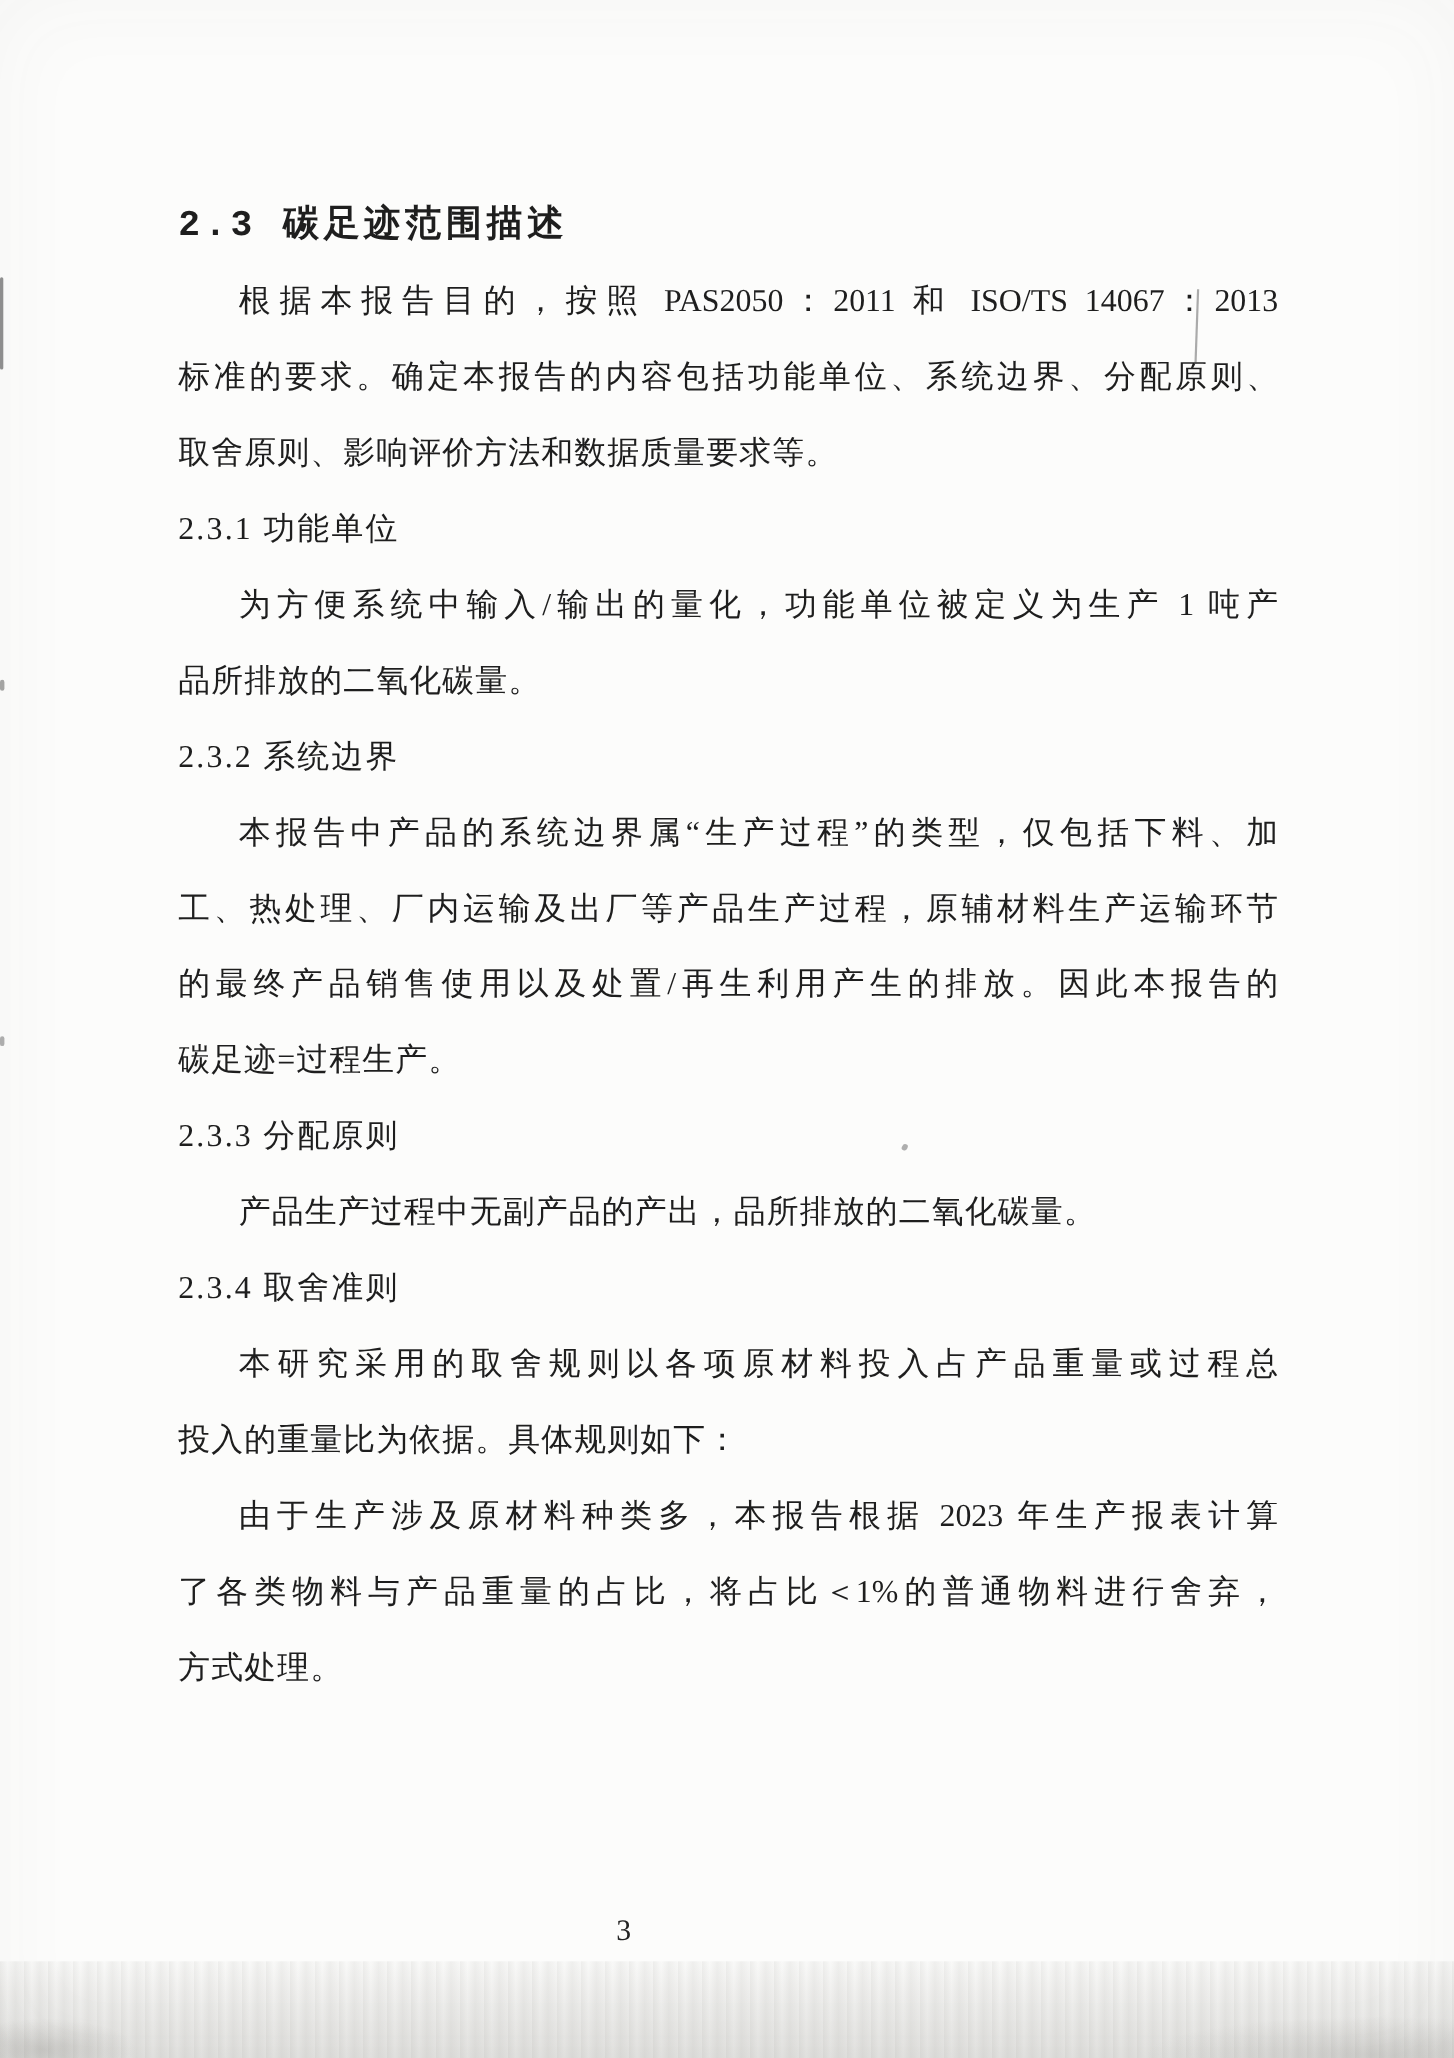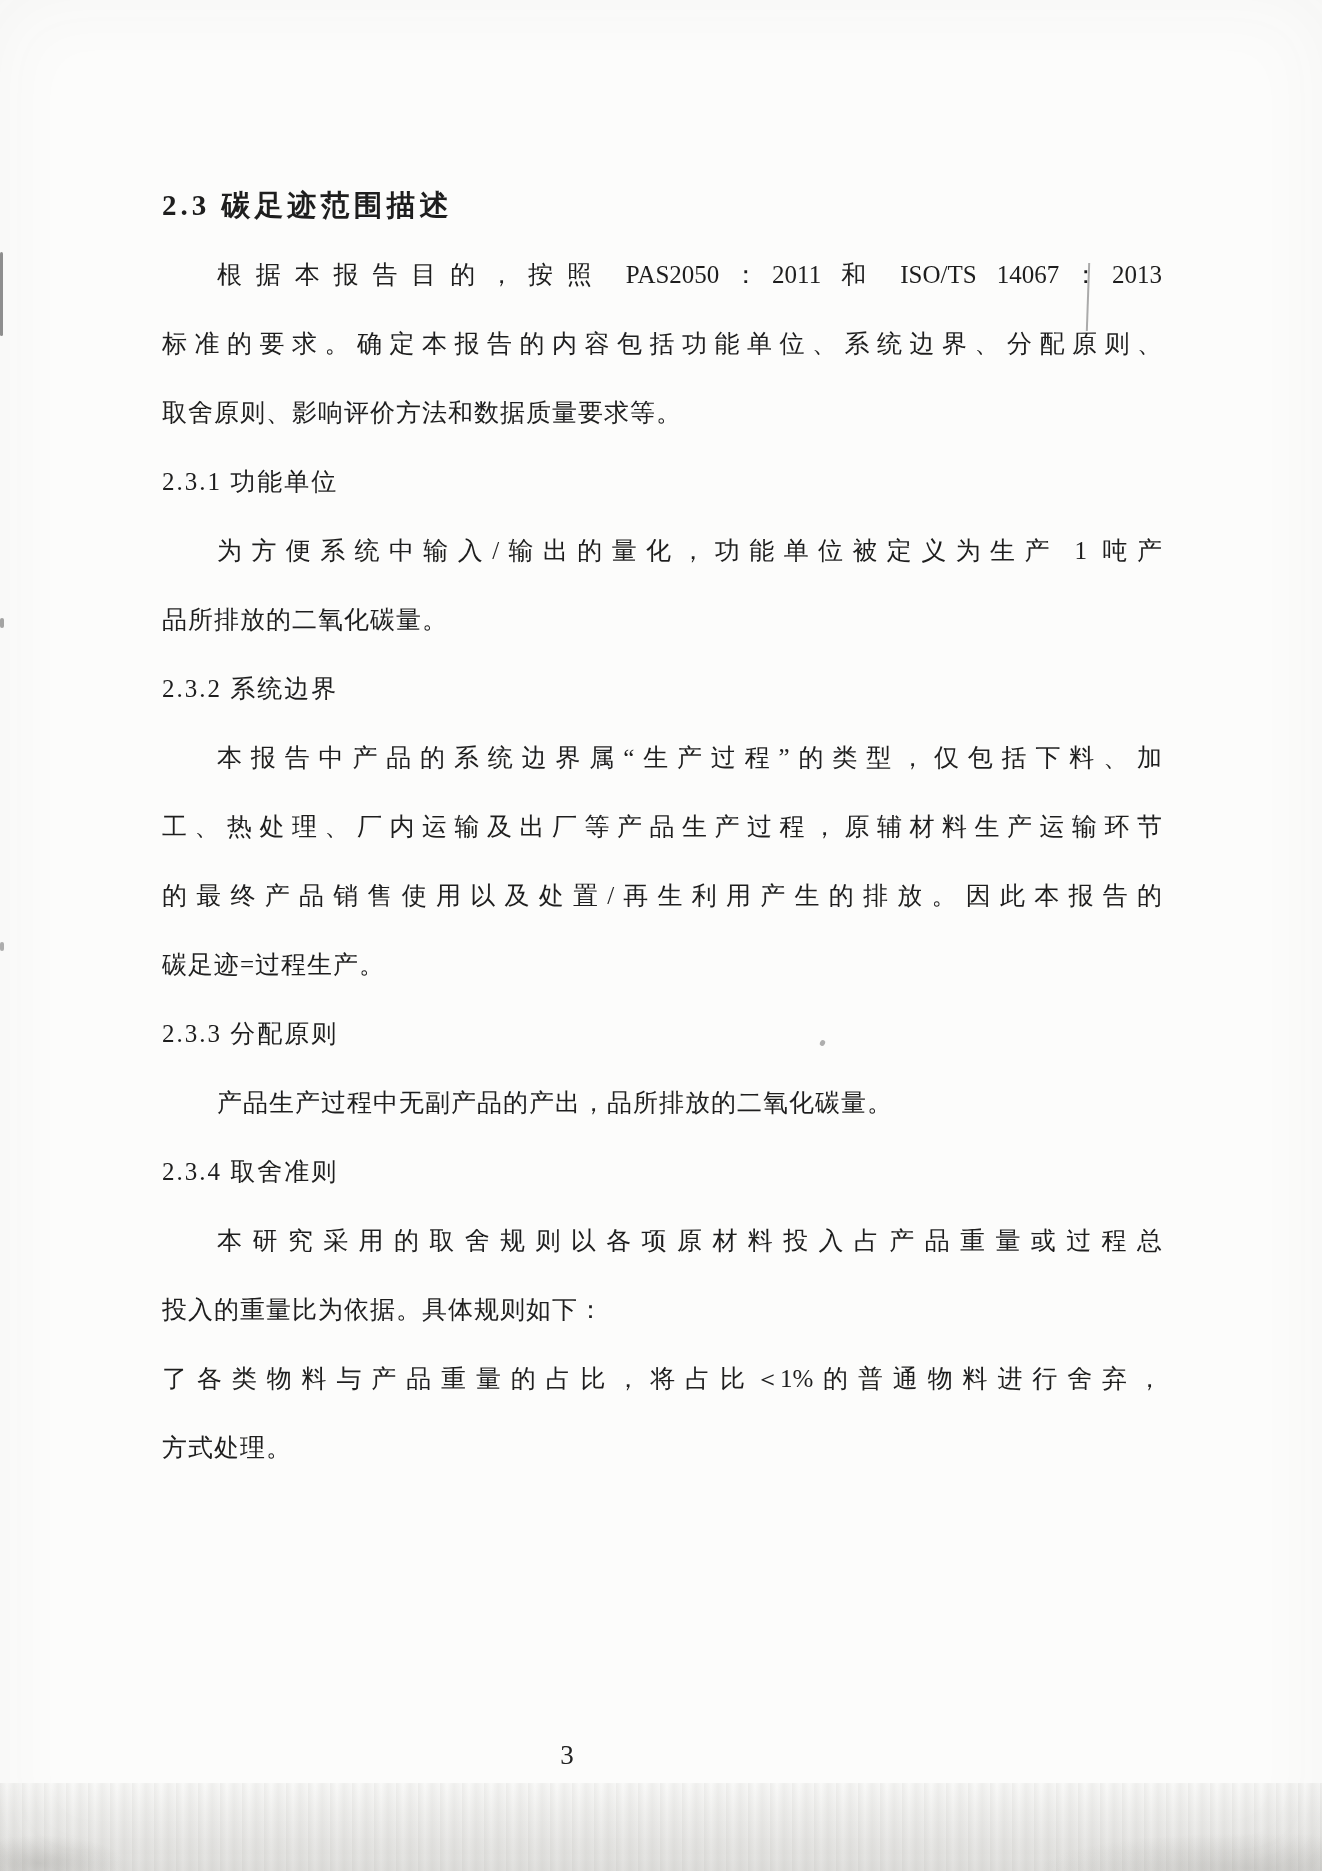--- a/index.html
+++ b/index.html
@@ -21,36 +21,37 @@
   }
   .doc {
     position: absolute;
     left: 162px;
     top: 171px;
     width: 1000px;
   }
   .line {
     height: 69px;
     line-height: 69px;
-    font-size: 25px;
+    font-size: 29px;
     letter-spacing: 1px;
     white-space: normal;
     text-align: left;
     color: #1e1e1e;
   }
   .line.fill {
     text-align: justify;
     text-align-last: justify;
     letter-spacing: 0;
   }
   .line.indent { text-indent: 55px; }
   .line.h1 {
     font-weight: bold;
-    font-size: 29px;
+    font-size: 33px;
     letter-spacing: 4px;
+    font-family: Liberation Mono, monospace;
   }
   .line.h2 { letter-spacing: 2px; }
   .page-number {
     position: absolute;
     top: 1735px;
     left: 0;
     width: 1134px;
     height: 40px;
     line-height: 40px;
     text-align: center;
@@ -134,20 +135,21 @@
       <div class="line h2">2.3.2 系统边界</div>
       <div class="line indent fill">本报告中产品的系统边界属“生产过程”的类型，仅包括下料、加</div>
       <div class="line fill">工、热处理、厂内运输及出厂等产品生产过程，原辅材料生产运输环节</div>
       <div class="line fill">的最终产品销售使用以及处置/再生利用产生的排放。因此本报告的</div>
       <div class="line">碳足迹=过程生产。</div>
       <div class="line h2">2.3.3 分配原则</div>
       <div class="line indent">产品生产过程中无副产品的产出，品所排放的二氧化碳量。</div>
       <div class="line h2">2.3.4 取舍准则</div>
       <div class="line indent fill">本研究采用的取舍规则以各项原材料投入占产品重量或过程总</div>
       <div class="line">投入的重量比为依据。具体规则如下：</div>
+      <div class="line indent fill">由于生产涉及原材料种类多，本报告根据 2023 年生产报表计算</div>
       <div class="line fill">了各类物料与产品重量的占比，将占比＜1%的普通物料进行舍弃，</div>
       <div class="line">方式处理。</div>
     </div>
 
   <div class="page-number">3</div>
 
   <div class="smudge-bottom"></div>
   <div class="mark-left-line"></div>
   <div class="mark-left-dot1"></div>
   <div class="mark-left-dot2"></div>

